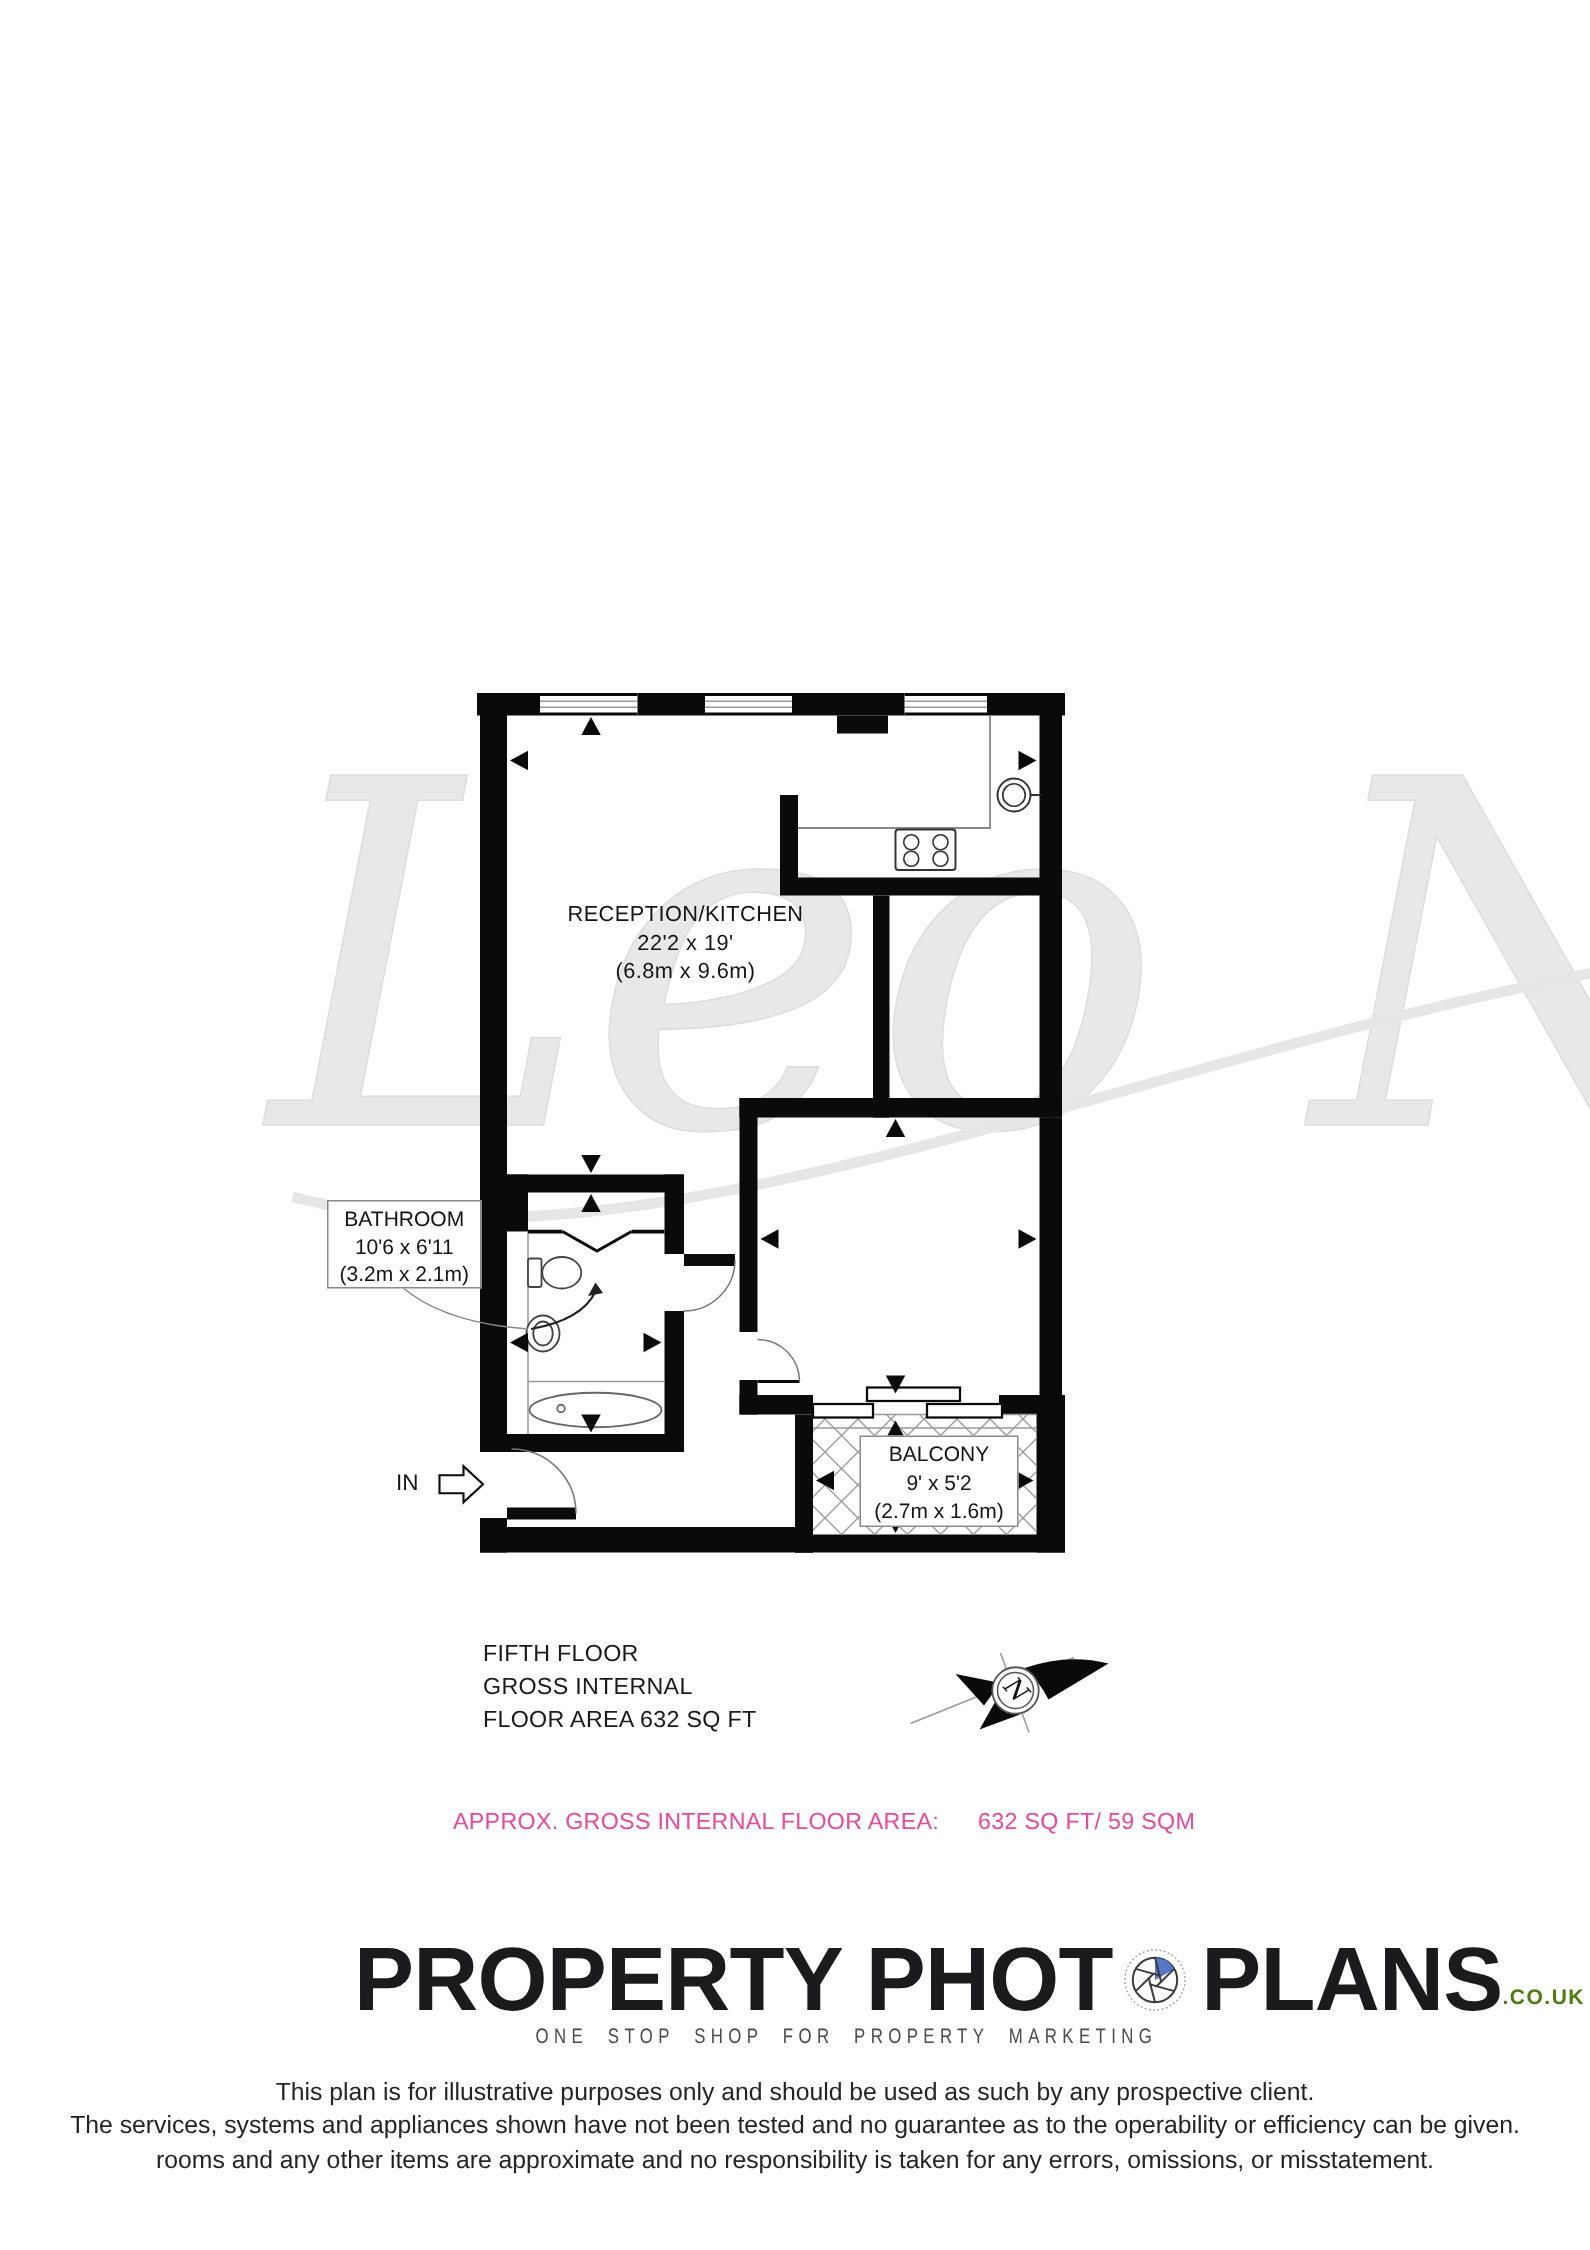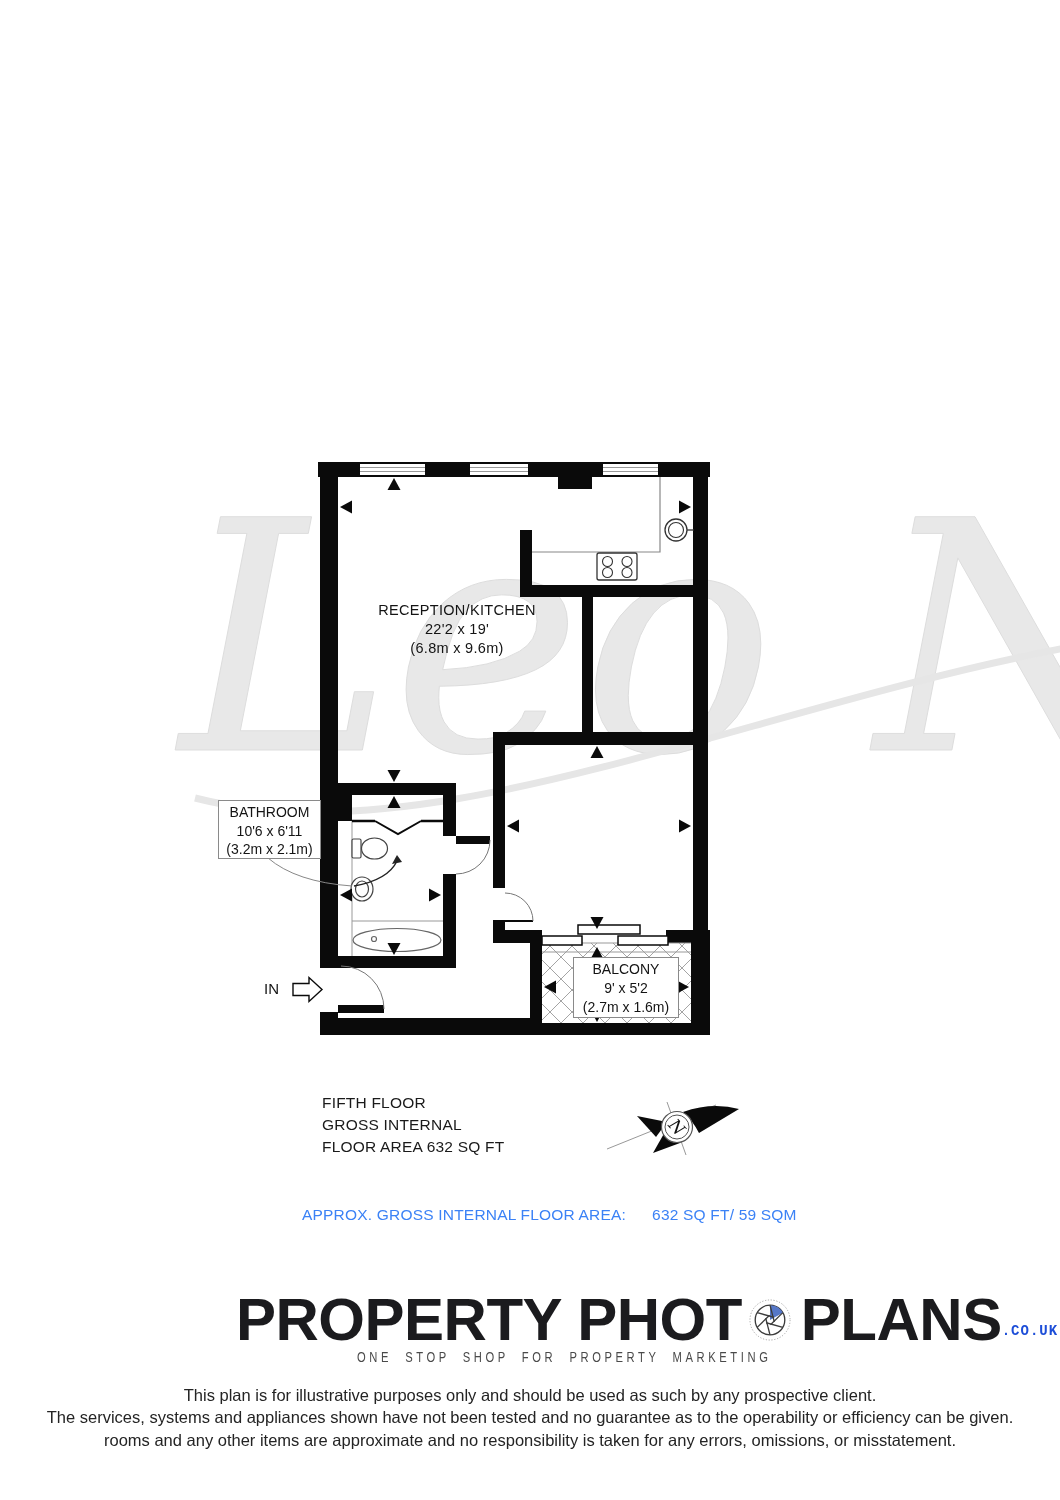--- a/index.html
+++ b/index.html
@@ -4,25 +4,25 @@
 <style>
   html,body{margin:0;padding:0;background:#fff;}
   .page{position:relative;width:1060px;height:1500px;background:#ffffff;overflow:hidden;
         font-family:"Liberation Sans", sans-serif;color:#151515;}
   .plan-svg{position:absolute;left:0;top:0;width:1060px;height:1500px;}
   .room-label{position:absolute;text-align:center;font-size:14.5px;line-height:19px;letter-spacing:.3px;color:#141414;}
   .label-box{position:absolute;background:#fff;border:1px solid #8a8a8a;text-align:center;
              font-size:14px;line-height:18.5px;color:#141414;padding-top:2px;box-sizing:border-box;}
   .in-label{position:absolute;left:264px;top:980px;font-size:15px;color:#141414;}
   .floor-info{position:absolute;left:322px;top:1092px;font-size:15.5px;line-height:22px;letter-spacing:.2px;color:#1a1a1a;}
-  .area-line{position:absolute;left:302px;top:1206px;font-size:15.5px;letter-spacing:.2px;color:#3b82f6;white-space:nowrap;}
+  .area-line{position:absolute;left:302px;top:1206px;font-size:15.5px;letter-spacing:.2px;color:#ec4899;white-space:nowrap;}
   .area-line .val{margin-left:26px;}
   .logo-row{position:absolute;left:236px;top:1296px;display:flex;align-items:center;height:48px;}
   .logo-txt{font-size:60px;font-weight:bold;letter-spacing:-0.5px;color:#1b1b1e;line-height:1;}
-  .logo-suffix{font-size:14px;font-weight:bold;letter-spacing:1px;color:#1d4ed8;align-self:flex-end;padding-bottom:5px;font-family:Liberation Mono, monospace;}
+  .logo-suffix{font-size:14px;font-weight:bold;letter-spacing:1px;color:#4d7c0f;align-self:flex-end;padding-bottom:5px;}
   .logo-cam{margin:0 10px 0 7px;}
   .tagline{position:absolute;left:357px;top:1349px;font-size:14px;letter-spacing:4.5px;word-spacing:8px;
            color:#4a4a4a;white-space:nowrap;transform:scaleX(0.8);transform-origin:left top;}
   .disclaimer{position:absolute;left:0;top:1384px;width:1060px;text-align:center;
               font-size:16.5px;line-height:22.3px;color:#242424;}
 </style>
 </head>
 <body>
 
 <div class="page">

